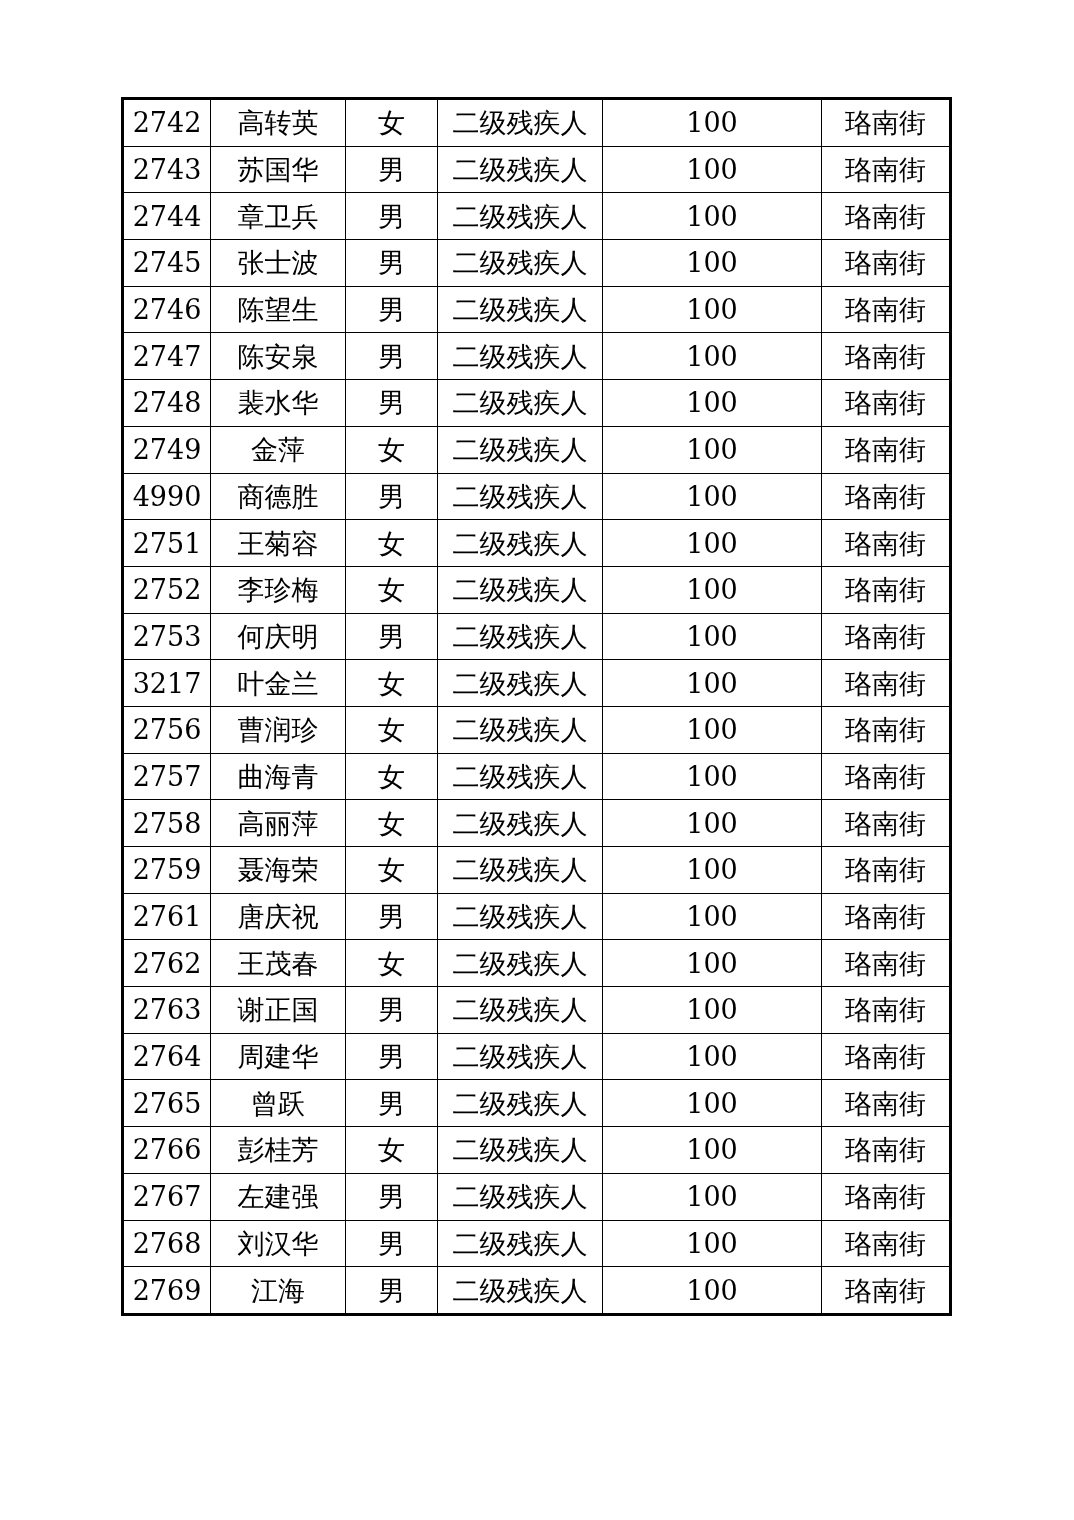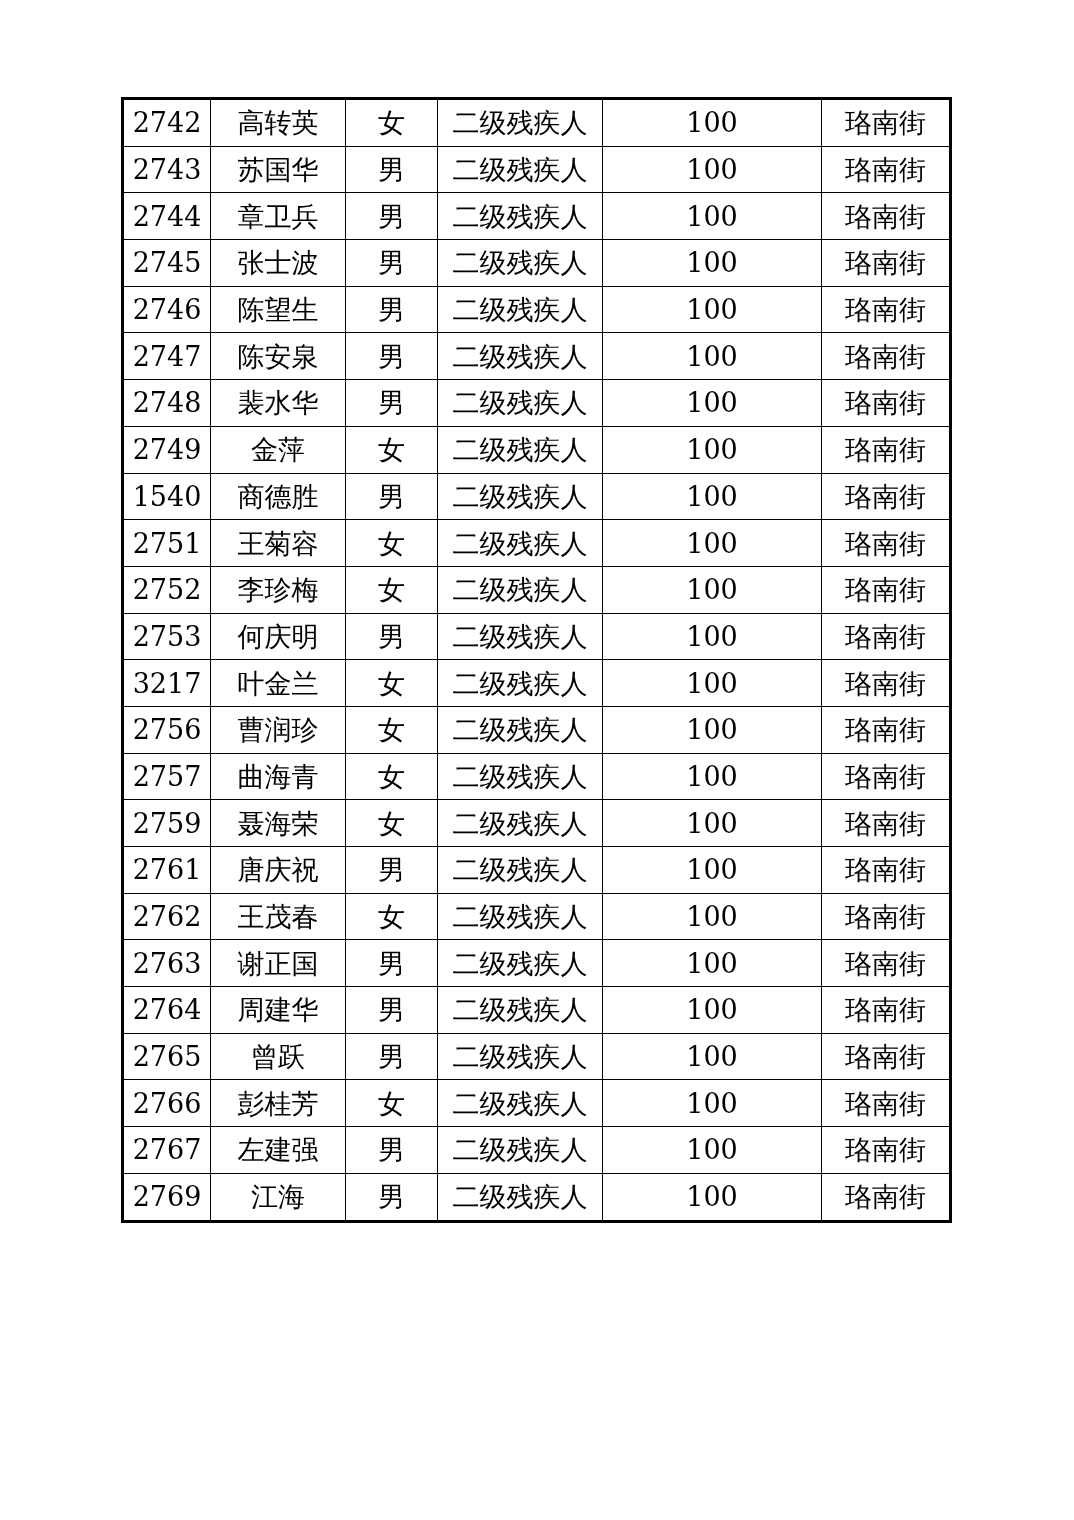--- a/index.html
+++ b/index.html
@@ -116,21 +116,21 @@
   </tr>
         <tr>
     <td>2749</td>
     <td>金萍</td>
     <td>女</td>
     <td>二级残疾人</td>
     <td>100</td>
     <td>珞南街</td>
   </tr>
         <tr>
-    <td>1540</td>
+    <td>4990</td>
     <td>商德胜</td>
     <td>男</td>
     <td>二级残疾人</td>
     <td>100</td>
     <td>珞南街</td>
   </tr>
         <tr>
     <td>2751</td>
     <td>王菊容</td>
     <td>女</td>
@@ -172,20 +172,28 @@
   </tr>
         <tr>
     <td>2757</td>
     <td>曲海青</td>
     <td>女</td>
     <td>二级残疾人</td>
     <td>100</td>
     <td>珞南街</td>
   </tr>
         <tr>
+    <td>2758</td>
+    <td>高丽萍</td>
+    <td>女</td>
+    <td>二级残疾人</td>
+    <td>100</td>
+    <td>珞南街</td>
+  </tr>
+        <tr>
     <td>2759</td>
     <td>聂海荣</td>
     <td>女</td>
     <td>二级残疾人</td>
     <td>100</td>
     <td>珞南街</td>
   </tr>
         <tr>
     <td>2761</td>
     <td>唐庆祝</td>
@@ -230,20 +238,28 @@
     <td>2766</td>
     <td>彭桂芳</td>
     <td>女</td>
     <td>二级残疾人</td>
     <td>100</td>
     <td>珞南街</td>
   </tr>
         <tr>
     <td>2767</td>
     <td>左建强</td>
+    <td>男</td>
+    <td>二级残疾人</td>
+    <td>100</td>
+    <td>珞南街</td>
+  </tr>
+        <tr>
+    <td>2768</td>
+    <td>刘汉华</td>
     <td>男</td>
     <td>二级残疾人</td>
     <td>100</td>
     <td>珞南街</td>
   </tr>
         <tr>
     <td>2769</td>
     <td>江海</td>
     <td>男</td>
     <td>二级残疾人</td>

